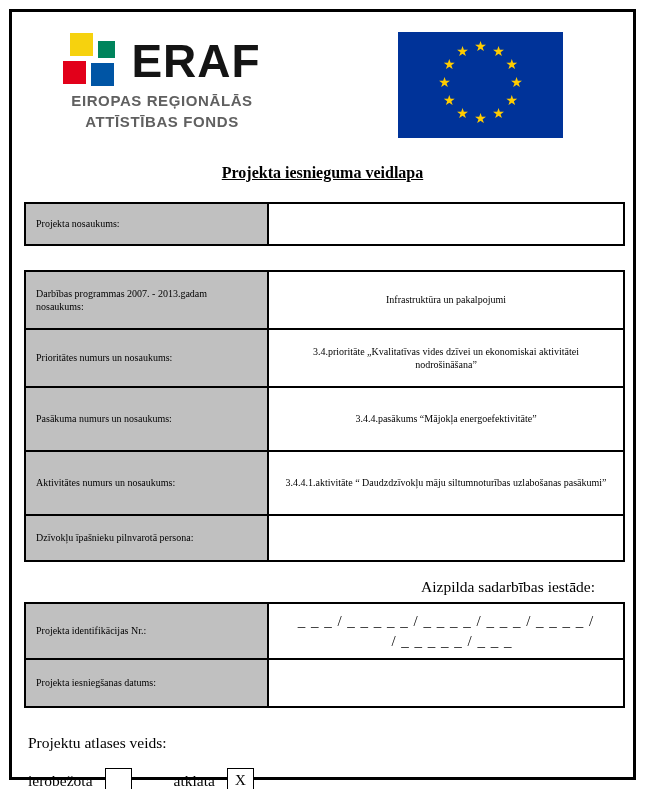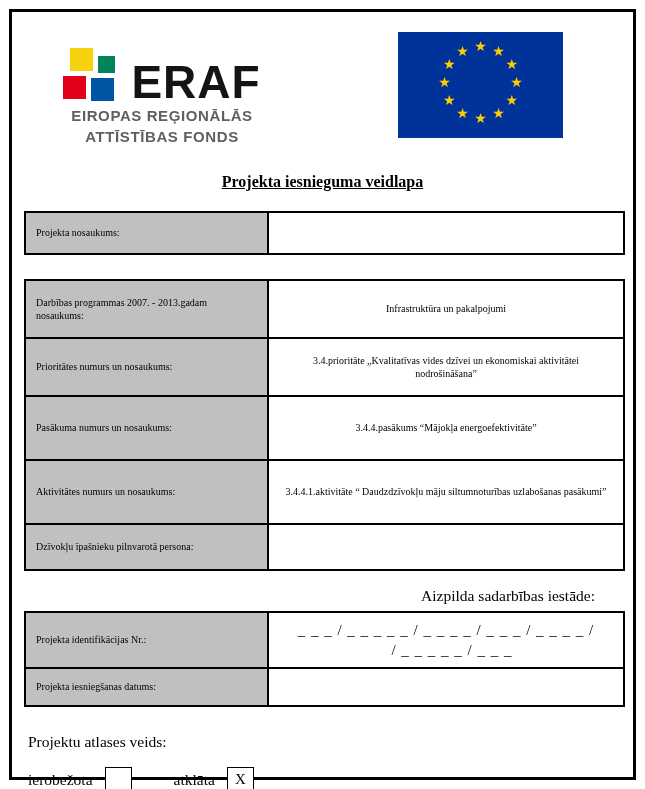--- a/index.html
+++ b/index.html
@@ -13,21 +13,21 @@
     margin: 9px;
     width: 627px; height: 771px;
     border: 3px solid #000;
     padding: 12px 12px 0 12px;
     background: #fff;
   }
 
   
   .header { display: flex; justify-content: space-between; padding: 8px 58px 0 38px; }
   .eraf { width: 200px; text-align: center; }
-  .eraf-top { display: flex; align-items: flex-end; justify-content: center; gap: 8px; margin-top: 15px; }
+  .eraf-top { display: flex; align-items: center; justify-content: center; gap: 8px; }
   .squares { position: relative; width: 60px; height: 58px; flex: 0 0 auto; }
   .sq { position: absolute; }
   .sq-yellow { background: #f6d20e; width: 23px; height: 23px; left: 7px; top: 1px; }
   .sq-green  { background: #00845c; width: 17px; height: 17px; left: 35px; top: 9px; }
   .sq-red    { background: #e2001a; width: 23px; height: 23px; left: 0px;  top: 29px; }
   .sq-blue   { background: #0055a5; width: 23px; height: 23px; left: 28px; top: 31px; }
   .eraf-name {
     font-family: "Liberation Sans", sans-serif;
     font-weight: bold; font-size: 46px; line-height: 1; color: #141414;
     letter-spacing: 1px;
@@ -53,21 +53,21 @@
   td { border: 2px solid #000; font-size: 10px; vertical-align: middle; }
   td.lbl { background: #c0c0c0; width: 243px; padding: 6px 10px 6px 10px; line-height: 1.35; }
   td.val { text-align: center; padding: 4px 12px; background: #fff; line-height: 1.35; }
   .t1 { margin-top: 20px; }
   .t1 td { height: 42px; }
   .t2 { margin-top: 24px; }
   .r-tall td { height: 58px; }
   .r-med td { height: 64px; }
   .r-short td { height: 46px; }
   .t3 td.r-id { height: 56px; }
-  .t3 td.r-date { height: 38px; }
+  .t3 td.r-date { height: 48px; }
 
   .note { text-align: right; font-weight: normal; font-size: 15.5px; margin: 16px 26px 6px 0; }
 
   .idcell { text-align: left; padding-left: 16px; font-size: 15px; letter-spacing: 1px; line-height: 1.45; }
   .idline2 { margin-left: 12px; }
 
   
   .sel { margin: 26px 0 0 4px; font-size: 15.5px; }
   .sel-label { margin-bottom: 16px; }
   .sel-row { display: flex; align-items: center; }

